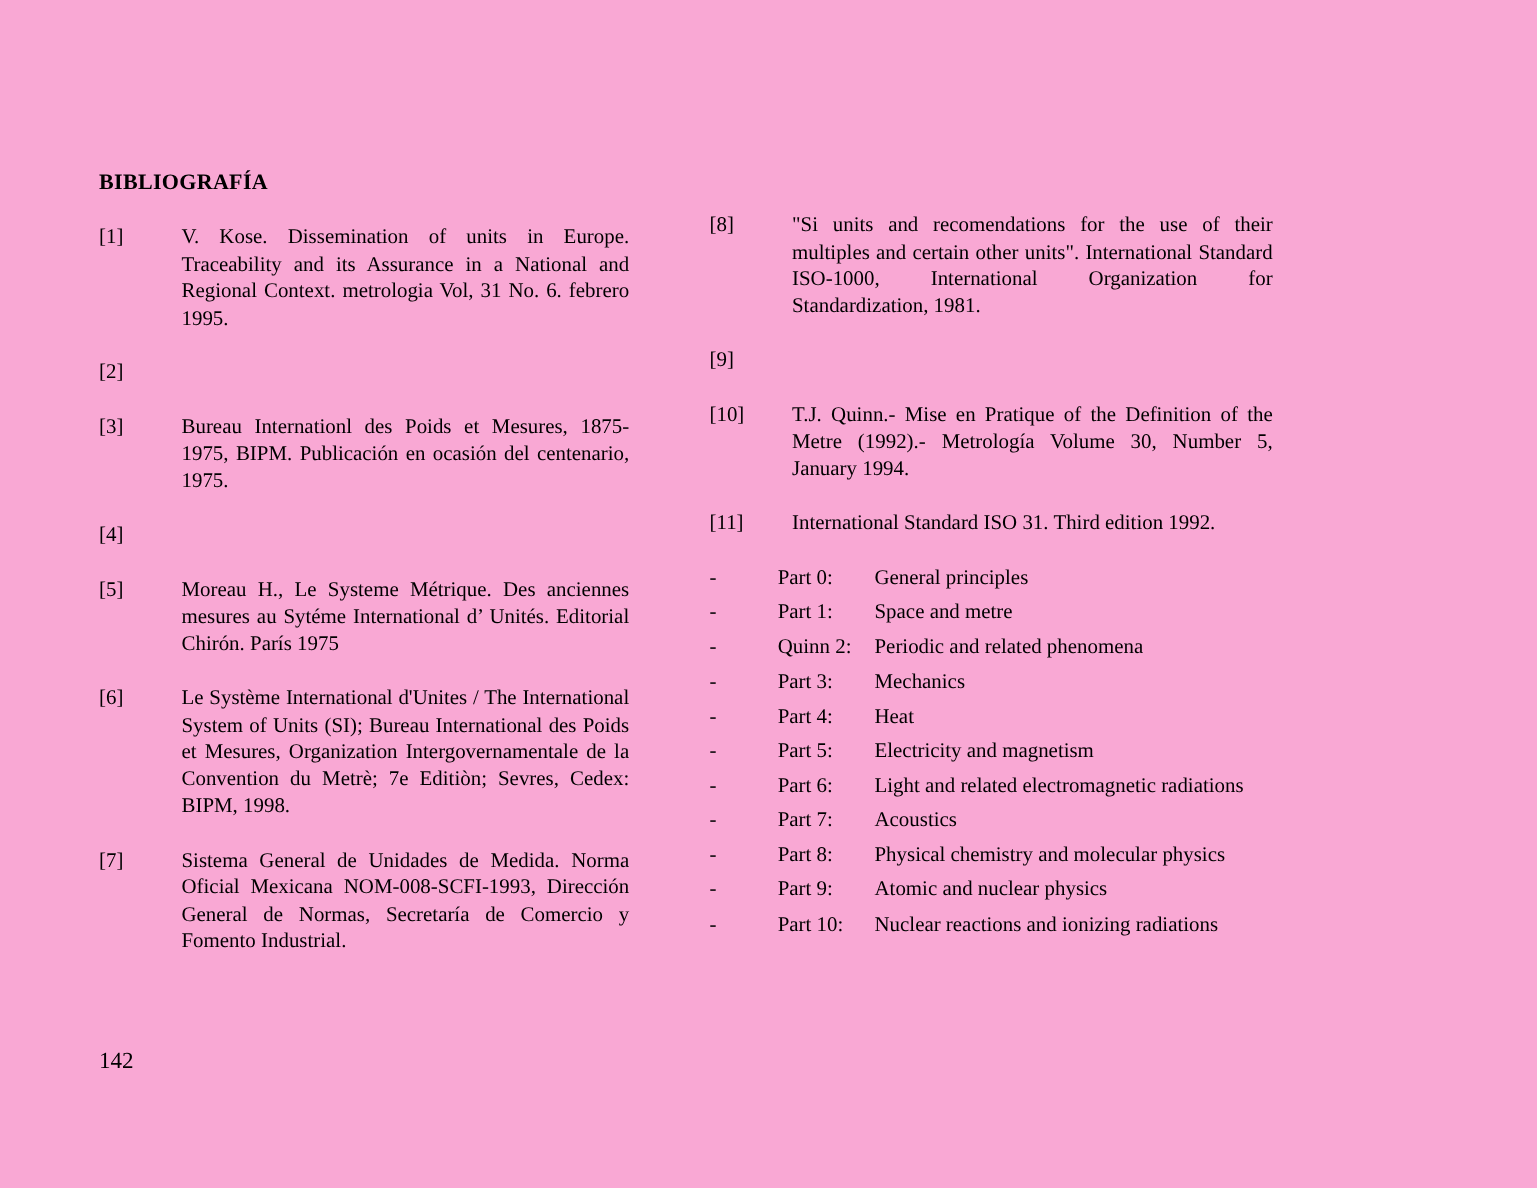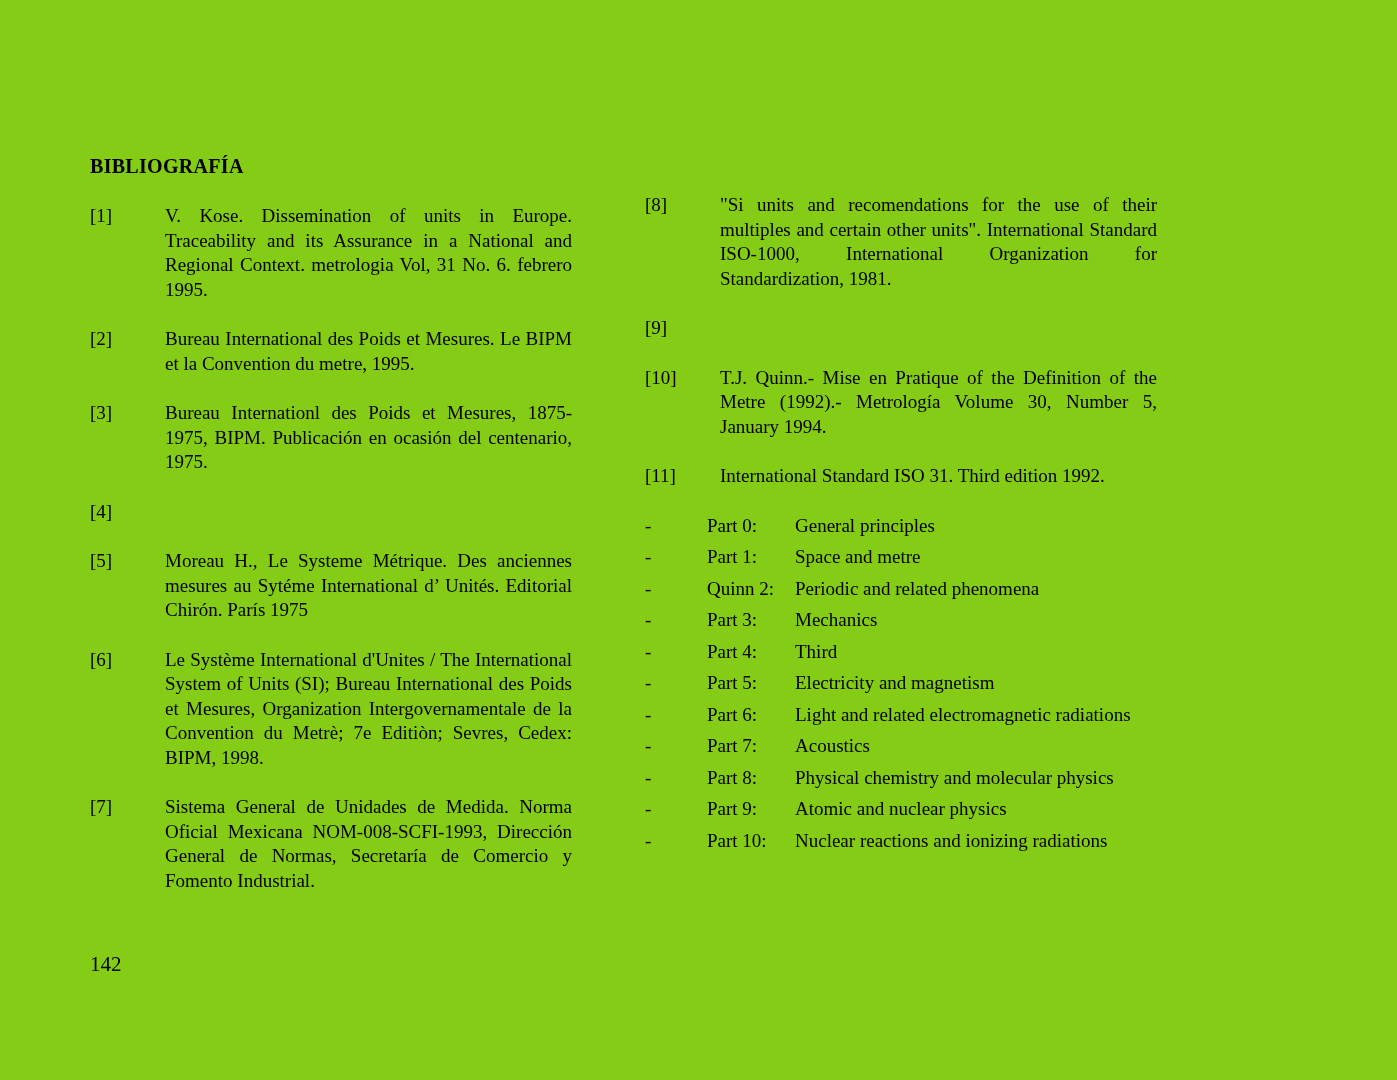--- a/index.html
+++ b/index.html
@@ -4,21 +4,21 @@
 <style>
   html, body {
     margin: 0;
     padding: 0;
     background: #ffffff;
   }
   .page {
     position: relative;
     width: 1397px;
     height: 1080px;
-    background: #84cc16;
+    background: #f9a8d4;
     font-family: "Liberation Serif", serif;
     color: #000000;
     overflow: hidden;
   }
   .col-left {
     position: absolute;
     left: 90px;
     top: 155px;
     width: 482px;
   }
@@ -83,21 +83,20 @@
 
   <div class="col-left">
     <h1 class="doc-heading">BIBLIOGRAFÍA</h1>
 
     <div class="ref">
       <span class="ref-num">[1]</span>
       <p class="ref-text">V. Kose. Dissemination of units in Europe. Traceability and its Assurance in a National and Regional Context. metrologia Vol, 31 No. 6. febrero 1995.</p>
     </div>
     <div class="ref">
       <span class="ref-num">[2]</span>
-      <p class="ref-text">Bureau International des Poids et Mesures. Le BIPM et la Convention du metre, 1995.</p>
     </div>
     <div class="ref">
       <span class="ref-num">[3]</span>
       <p class="ref-text">Bureau Internationl des Poids et Mesures, 1875-1975, BIPM. Publicación en ocasión del centenario, 1975.</p>
     </div>
     <div class="ref">
       <span class="ref-num">[4]</span>
     </div>
     <div class="ref">
       <span class="ref-num">[5]</span>
@@ -148,21 +147,21 @@
         <span class="part-title">Periodic and related phenomena</span>
       </div>
       <div class="part-row">
         <span class="part-bullet">-</span>
         <span class="part-label">Part 3:</span>
         <span class="part-title">Mechanics</span>
       </div>
       <div class="part-row">
         <span class="part-bullet">-</span>
         <span class="part-label">Part 4:</span>
-        <span class="part-title">Third</span>
+        <span class="part-title">Heat</span>
       </div>
       <div class="part-row">
         <span class="part-bullet">-</span>
         <span class="part-label">Part 5:</span>
         <span class="part-title">Electricity and magnetism</span>
       </div>
       <div class="part-row">
         <span class="part-bullet">-</span>
         <span class="part-label">Part 6:</span>
         <span class="part-title">Light and related electromagnetic radiations</span>

